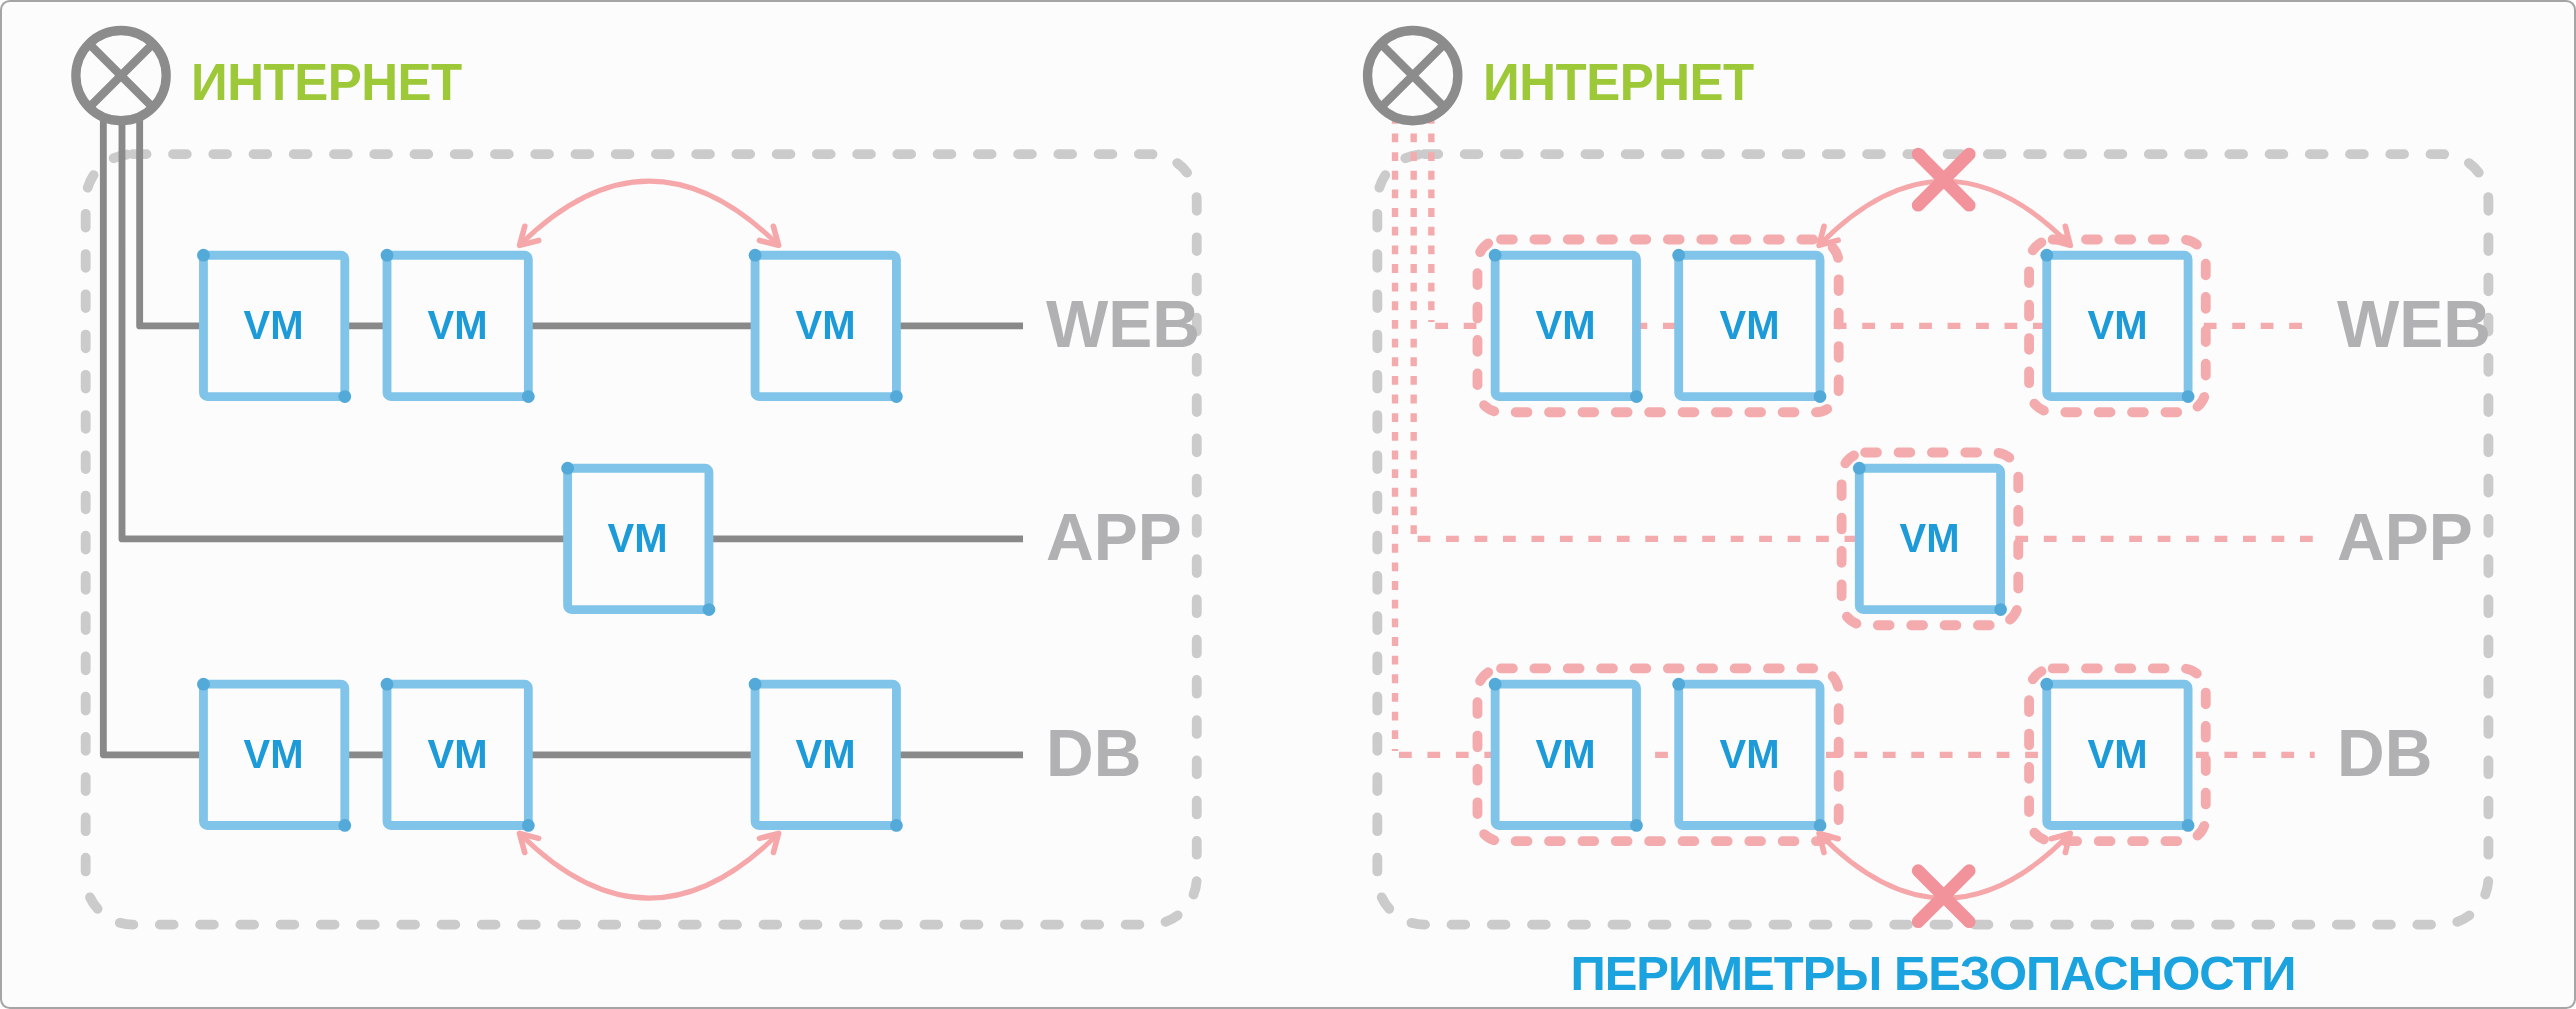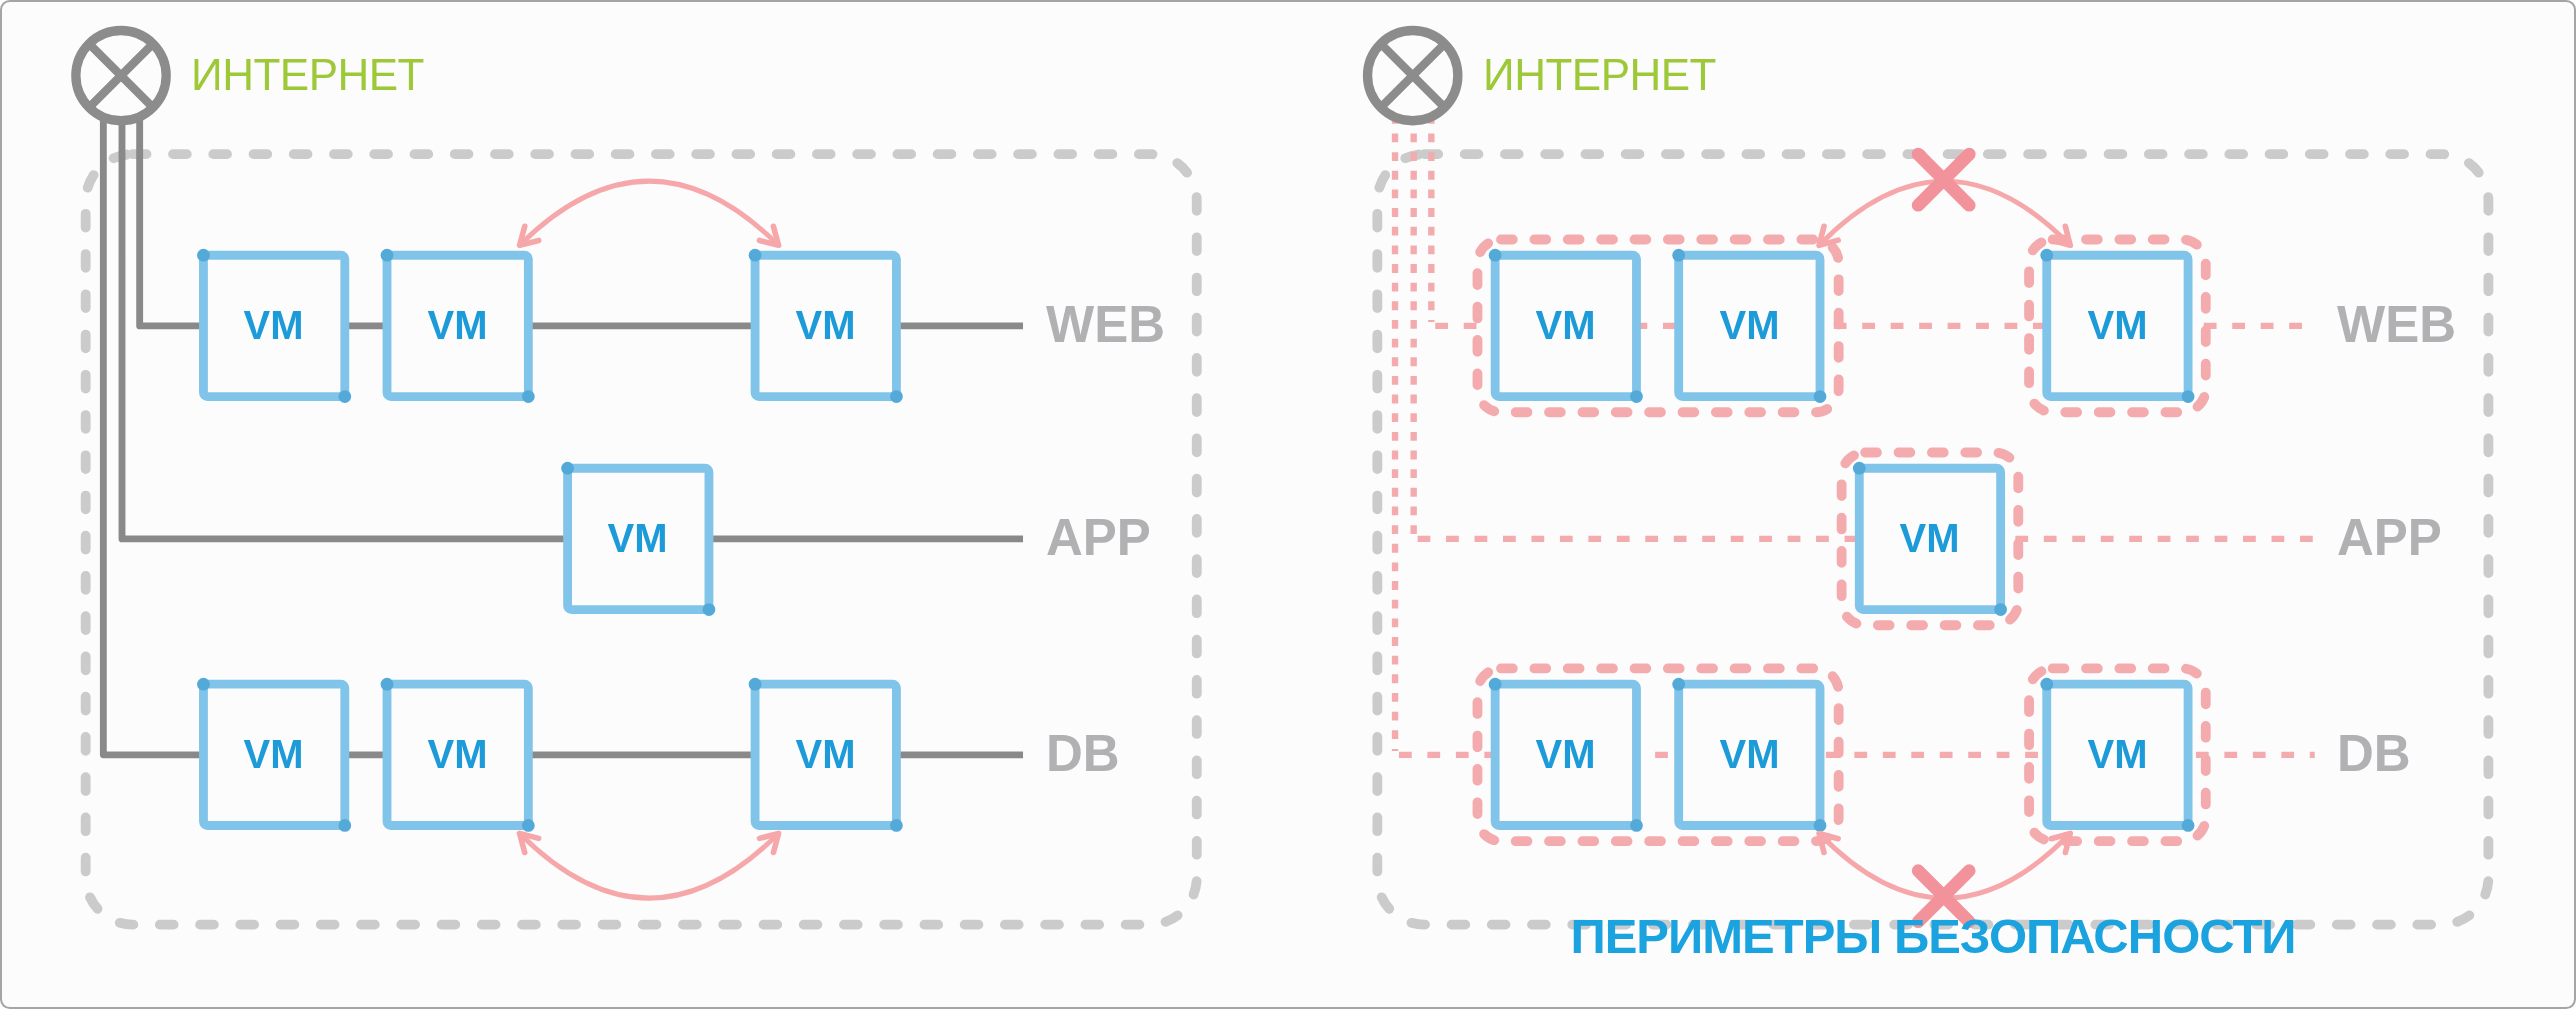--- a/index.html
+++ b/index.html
@@ -8,22 +8,22 @@
     width:2576px;height:1009px;
     box-sizing:border-box;
     border:2.9px solid #a5a5a5;
     border-radius:9.8px;
     overflow:hidden;
     font-family:"Liberation Sans", sans-serif;
   }
   #scene{position:absolute;left:0;top:0;z-index:1;}
   #overlay{position:absolute;left:0;top:0;width:100%;height:100%;z-index:2;pointer-events:none;}
   .lbl{position:absolute;white-space:nowrap;}
-  .internet-label{font-weight:normal;font-size:44px;letter-spacing:-0.5px;transform:translateY(-52%);}
-  .row-label{font-weight:bold;font-size:51px;letter-spacing:0px;transform:translateY(-52%);}
+  .internet-label{font-weight:bold;font-size:51px;letter-spacing:-0.5px;transform:translateY(-52%);margin-top:8px;}
+  .row-label{font-weight:bold;font-size:66px;letter-spacing:0px;transform:translateY(-52%);}
   .caption{font-weight:bold;font-size:49px;letter-spacing:-1px;transform:translate(-50%,-50%);}
   .vm-text{display:flex;align-items:center;justify-content:center;font-weight:bold;font-size:40px;}
 </style>
 </head>
 <body>
 
 <div class="stage" id="stage" style="background: rgb(252, 252, 252); border-color: rgb(165, 165, 165);">
   <svg id="scene" width="2576" height="1009" viewBox="0 0 2624 1028">
       <defs>
         <marker id="ah" viewBox="0 0 12 12" refX="9" refY="6" markerWidth="5.5" markerHeight="5.5" orient="auto-start-reverse">
@@ -117,16 +117,16 @@
       <div class="lbl vm-text" style="left: 1677px; top: 253px; width: 141px; height: 141px; color: rgb(28, 155, 216);">VM</div>
       <div class="lbl vm-text" style="left: 2045px; top: 253px; width: 141px; height: 141px; color: rgb(28, 155, 216);">VM</div>
       <div class="lbl row-label" style="left: 2335px; top: 324px; color: rgb(177, 177, 180);">WEB</div>
       <div class="lbl vm-text" style="left: 1857px; top: 466px; width: 141px; height: 141px; color: rgb(28, 155, 216);">VM</div>
       <div class="lbl row-label" style="left: 2335px; top: 537px; color: rgb(177, 177, 180);">APP</div>
       <div class="lbl vm-text" style="left: 1493px; top: 682px; width: 141px; height: 141px; color: rgb(28, 155, 216);">VM</div>
       <div class="lbl vm-text" style="left: 1677px; top: 682px; width: 141px; height: 141px; color: rgb(28, 155, 216);">VM</div>
       <div class="lbl vm-text" style="left: 2045px; top: 682px; width: 141px; height: 141px; color: rgb(28, 155, 216);">VM</div>
       <div class="lbl row-label" style="left: 2335px; top: 753px; color: rgb(177, 177, 180);">DB</div>
       <div class="lbl internet-label" style="left: 1481px; top: 74px; color: rgb(157, 200, 56);">ИНТЕРНЕТ</div>
-      <div class="lbl caption" style="left: 1931px; top: 934px; color: rgb(26, 163, 222);">ПЕРИМЕТРЫ БЕЗОПАСНОСТИ</div>
+      <div class="lbl caption" style="left: 1931px; top: 971px; color: rgb(26, 163, 222);">ПЕРИМЕТРЫ БЕЗОПАСНОСТИ</div>
     </div>
 </div>
 
 
 </body></html>

